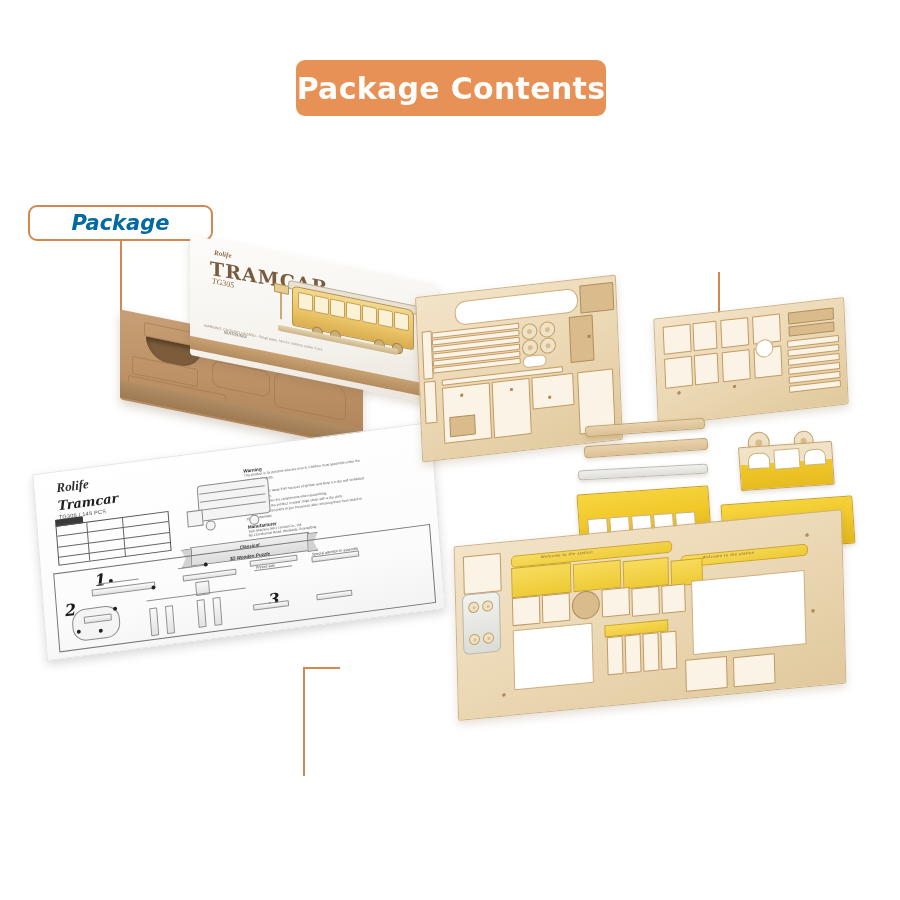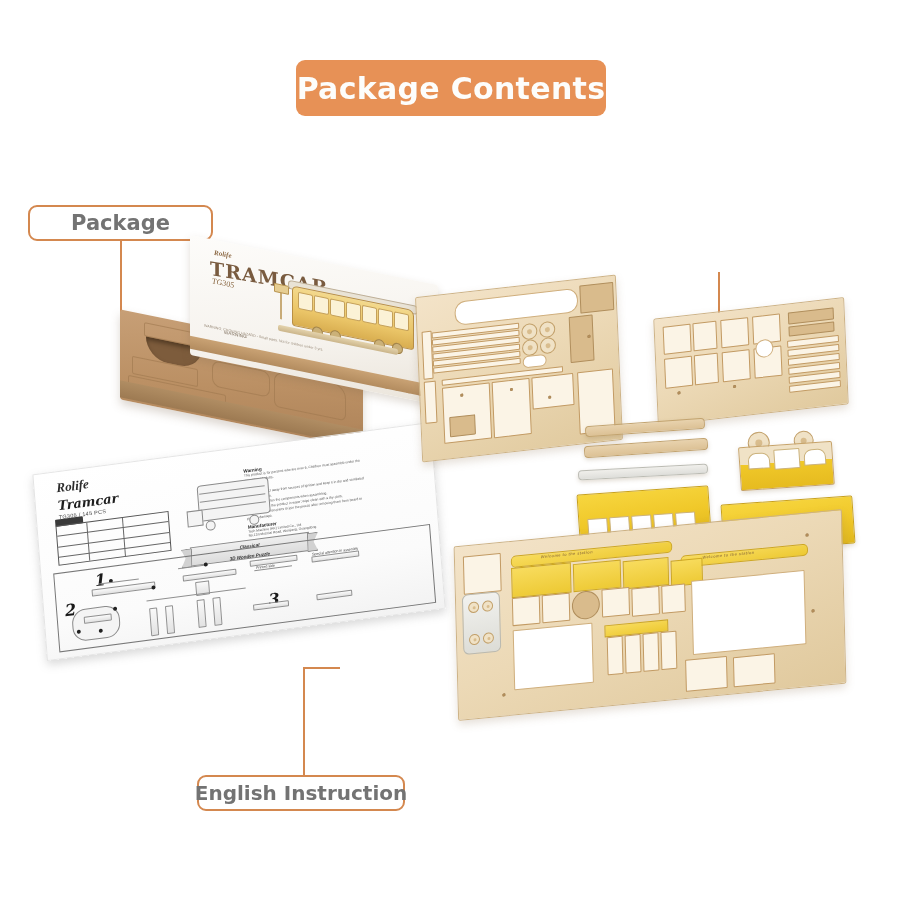--- a/index.html
+++ b/index.html
@@ -23,22 +23,23 @@
     font-family:"DejaVu Sans",sans-serif;
   }
 
   
   .callout{
     position:absolute;border:2px solid #d4884f;border-radius:9px;
     background:#ffffff;display:flex;align-items:center;justify-content:center;
     box-sizing:border-box;
   }
   .callout span{
-    color:#737373;font-weight:bold;font-family:"DejaVu Sans",sans-serif;
+    color:#0369a1;font-weight:bold;font-family:"DejaVu Sans",sans-serif;
     white-space:nowrap;
+    font-style:italic;
   }
   #label-package{left:28px;top:197px;width:185px;height:36px;}
   #label-package span{font-size:21px;}
   #label-wooden{left:632px;top:228px;width:190px;height:36px;}
   #label-wooden span{font-size:20px;}
   #label-english{left:197px;top:767px;width:208px;height:36px;}
   #label-english span{font-size:20px;}
 
   .connector{position:absolute;}
   .connector .seg{position:absolute;background:#d4884f;}
@@ -211,23 +212,20 @@
   <div class="connector" style="left:0;top:0;width:900px;height:900px;">
     <div class="seg" style="left:120px;top:233px;width:2px;height:138px;"></div>
     <div class="seg" style="left:120px;top:369px;width:55px;height:2px;"></div>
   </div>
 
   <div class="connector" style="left:0;top:0;width:900px;height:900px;">
     <div class="seg" style="left:718px;top:264px;width:2px;height:50px;"></div>
     <div class="seg" style="left:690px;top:312px;width:30px;height:2px;"></div>
   </div>
 
-  <div class="callout" id="label-english">
-    <span>English Instruction</span>
-  </div>
   <div class="connector" style="left:0;top:0;width:900px;height:900px;">
     <div class="seg" style="left:303px;top:659px;width:2px;height:109px;"></div>
     <div class="seg" style="left:303px;top:659px;width:37px;height:2px;"></div>
   </div>
 
   <div class="obj" id="pkg-box">
     <div class="box-tray">
       <div class="tray-hole"></div>
       <div class="tray-emboss" style="left:24px;top:8px;width:52px;height:12px;"></div>
       <div class="tray-emboss" style="left:84px;top:6px;width:38px;height:20px;"></div>

